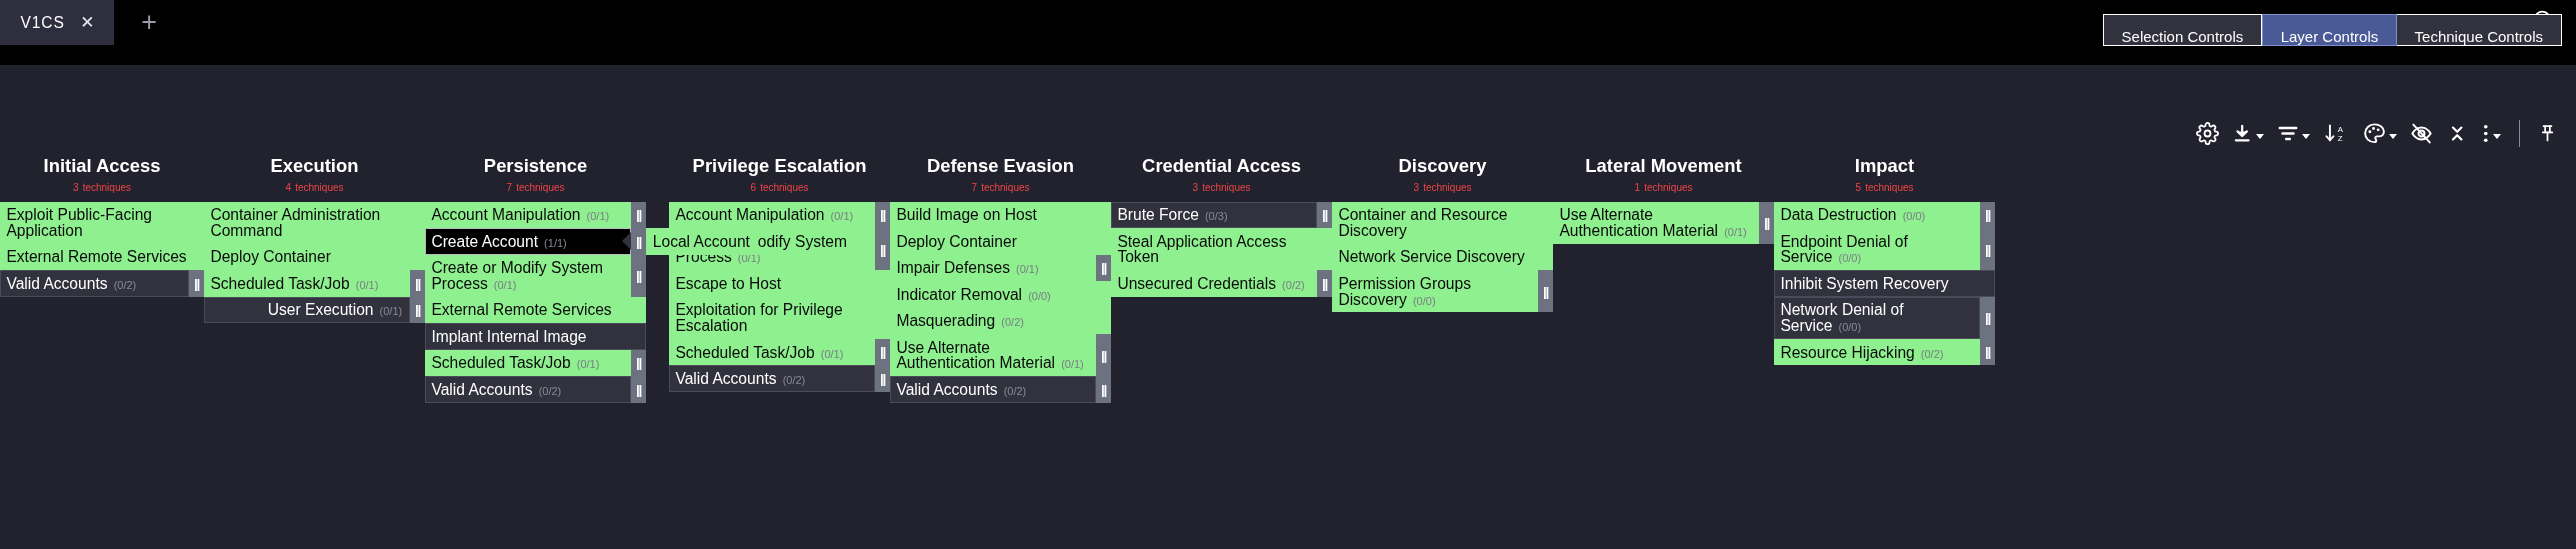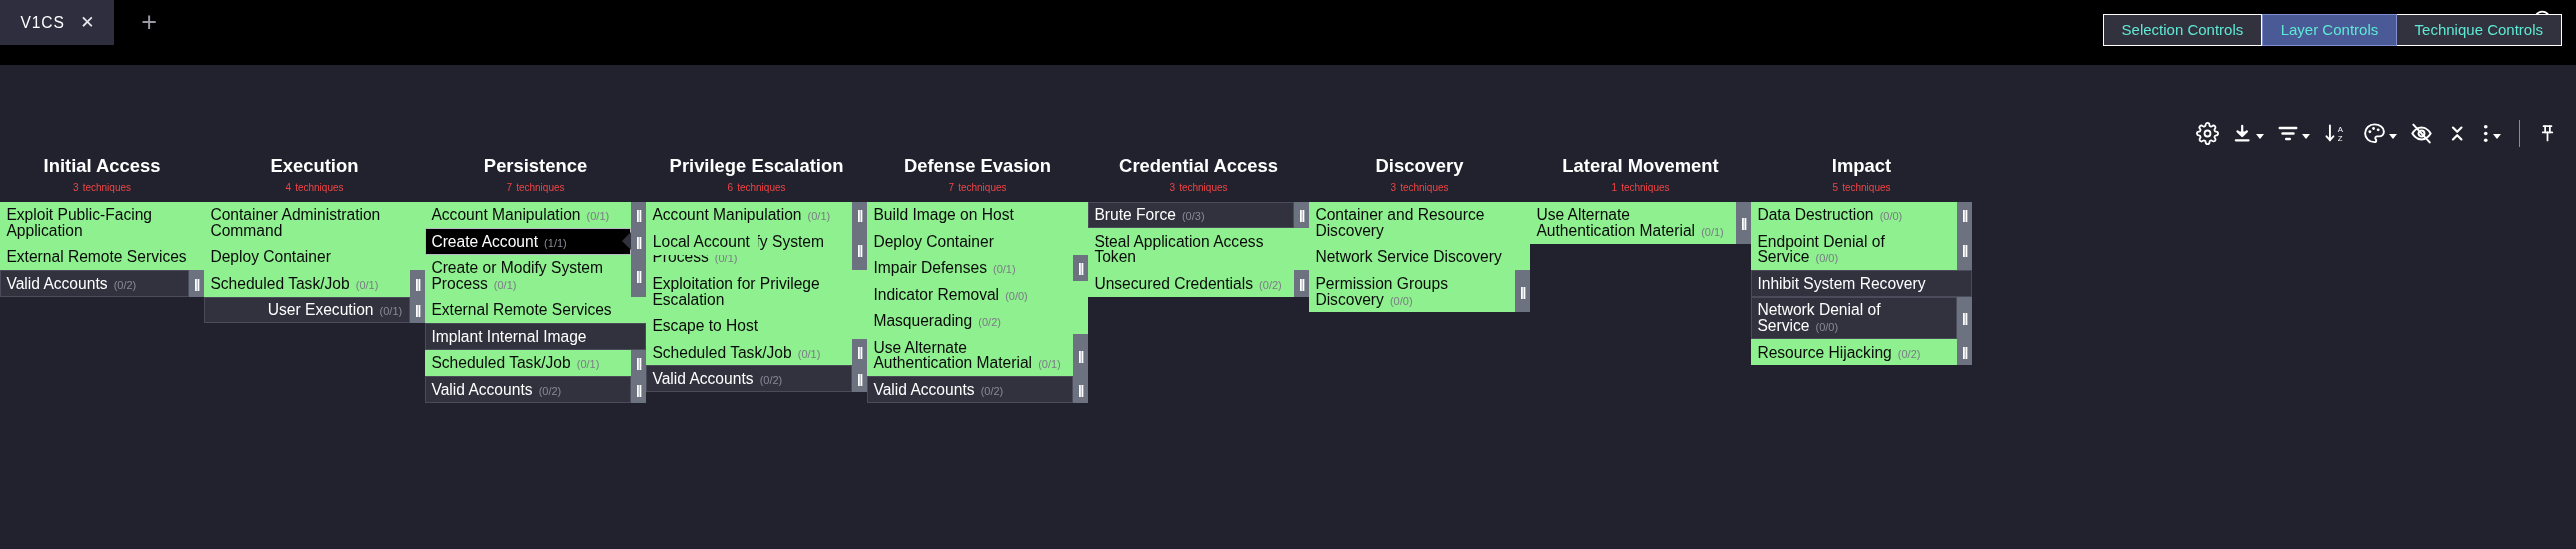--- a/index.html
+++ b/index.html
@@ -54,24 +54,24 @@
     width: 2576px; height: 20.4px;
     background: #000000;
   }
   .control-tabs {
     position: absolute; right: 14.3px; top: 13.6px;
     display: flex; align-items: stretch;
     height: 32px;
   }
   .ctab {
     background: #32323f;
-    color: #5eead4;
+    color: #ffffff;
     border: 0.7px solid #ffffff;
     font-size: 15px;
-    display: flex; align-items: center; justify-content: center;
+    display: flex; align-items: flex-end; justify-content: center;
     padding: 0 17.7px;
     min-width: 101px;
     cursor: pointer;
     white-space: nowrap;
   }
   .ctab + .ctab { border-left: none; }
   .ctab.active {
     background: #4a5a96;
     border: 0.7px solid #7f8fd0;
   }
@@ -385,37 +385,37 @@
         <div class="tech-row">
           <div class="tech scored" style="min-height: 24px;"><span class="label">Scheduled Task/Job</span><span class="subcount">(0/1)</span></div>
           <div class="handle">||</div>
         </div>
         <div class="tech-row">
           <div class="tech unscored" style="min-height: 24px;"><span class="label">Valid Accounts</span><span class="subcount">(0/2)</span></div>
           <div class="handle">||</div>
         </div>
       </div>
     </div>
-    <div class="tactic" style="width: 221px;">
+    <div class="tactic" style="width: 221px; margin-left: 23px;">
       <div class="tactic-name">Privilege Escalation</div>
       <div class="tactic-count"><span class="num">6</span><span>techniques</span></div>
       <div class="techlist">
         <div class="tech-row">
           <div class="tech scored" style="min-height: 24px;"><span class="label">Account Manipulation</span><span class="subcount">(0/1)</span></div>
           <div class="handle">||</div>
         </div>
         <div class="tech-row">
           <div class="tech scored" style="min-height: 39px;"><span class="label">Create or Modify System Process</span><span class="subcount">(0/1)</span></div>
           <div class="handle">||</div>
         </div>
         <div class="tech-row">
+          <div class="tech scored" style="min-height: 24px;"><span class="label">Escape to Host</span></div>
+        </div>
+        <div class="tech-row">
           <div class="tech scored" style="min-height: 39px;"><span class="label">Exploitation for Privilege Escalation</span></div>
-        </div>
-        <div class="tech-row">
-          <div class="tech scored" style="min-height: 24px;"><span class="label">Escape to Host</span></div>
         </div>
         <div class="tech-row">
           <div class="tech scored" style="min-height: 24px;"><span class="label">Scheduled Task/Job</span><span class="subcount">(0/1)</span></div>
           <div class="handle">||</div>
         </div>
         <div class="tech-row">
           <div class="tech unscored" style="min-height: 24px;"><span class="label">Valid Accounts</span><span class="subcount">(0/2)</span></div>
           <div class="handle">||</div>
         </div>
       </div>

